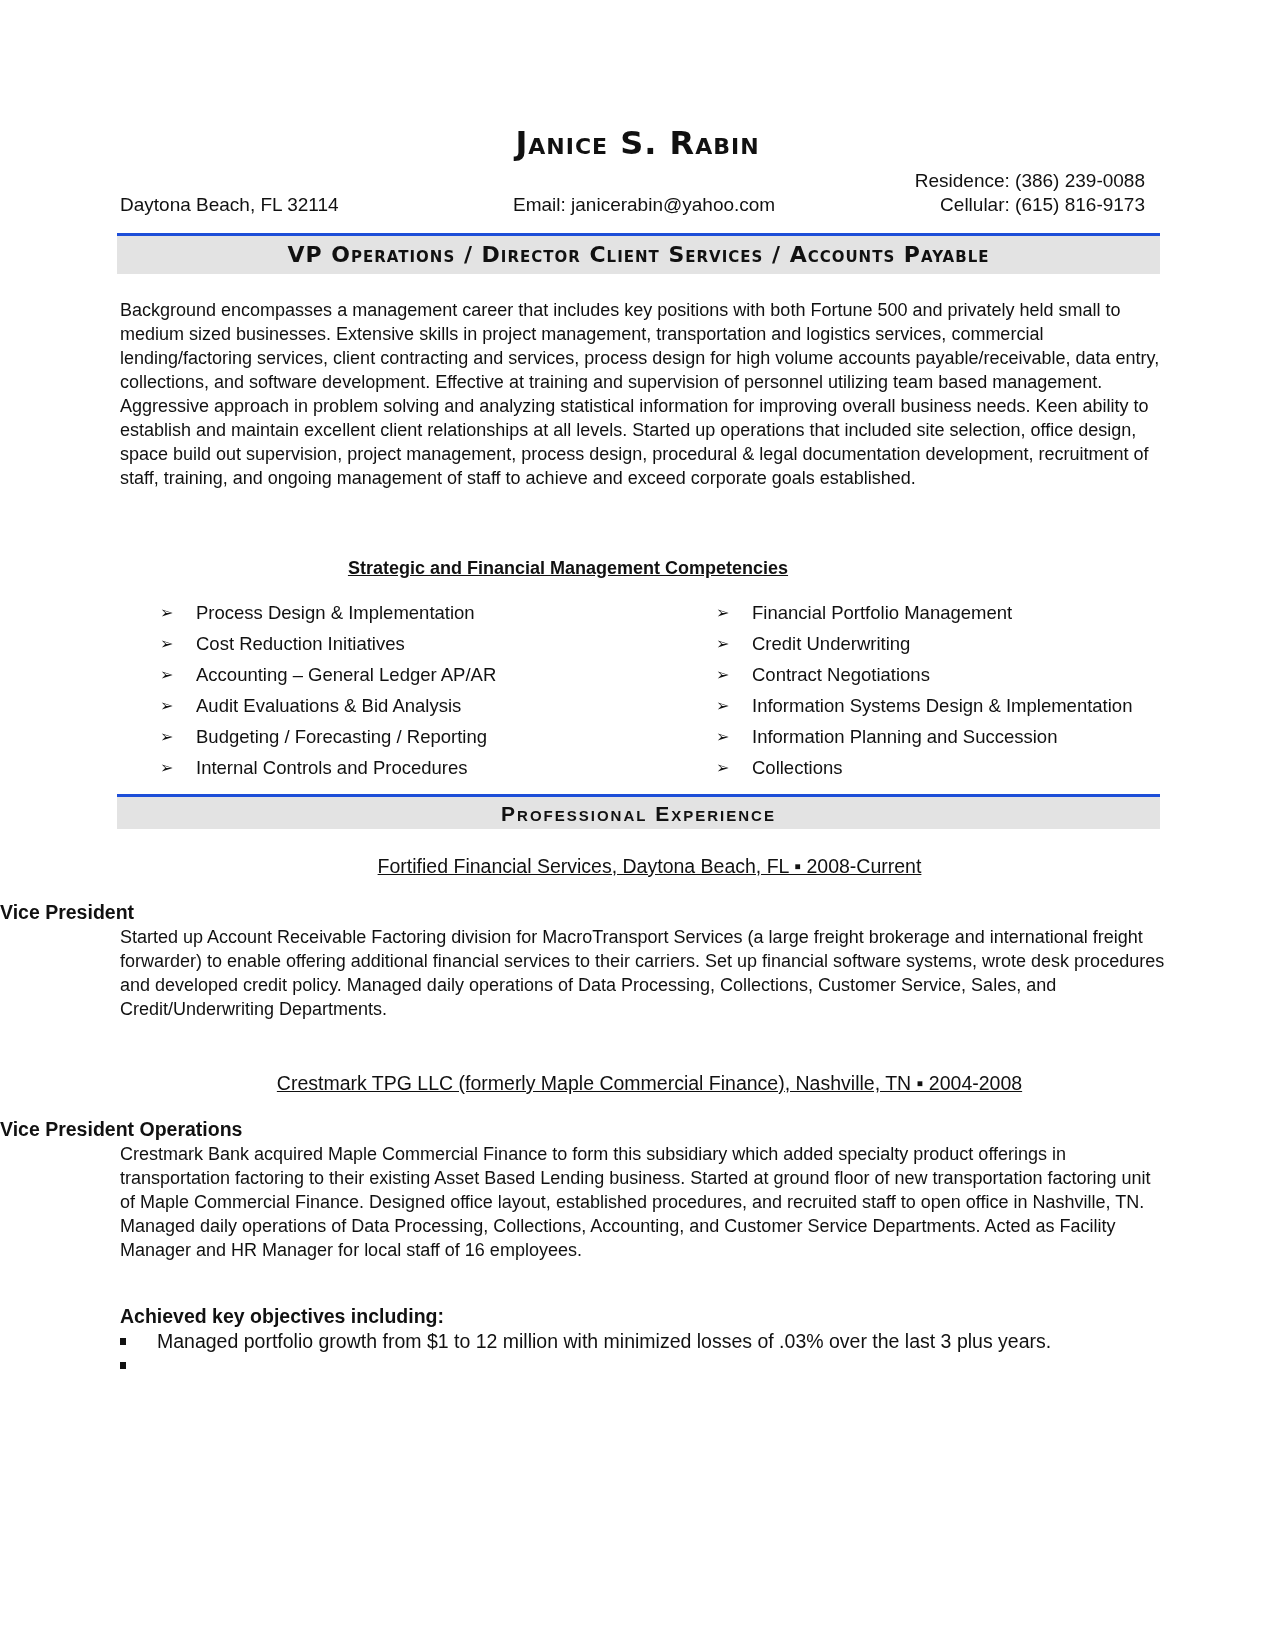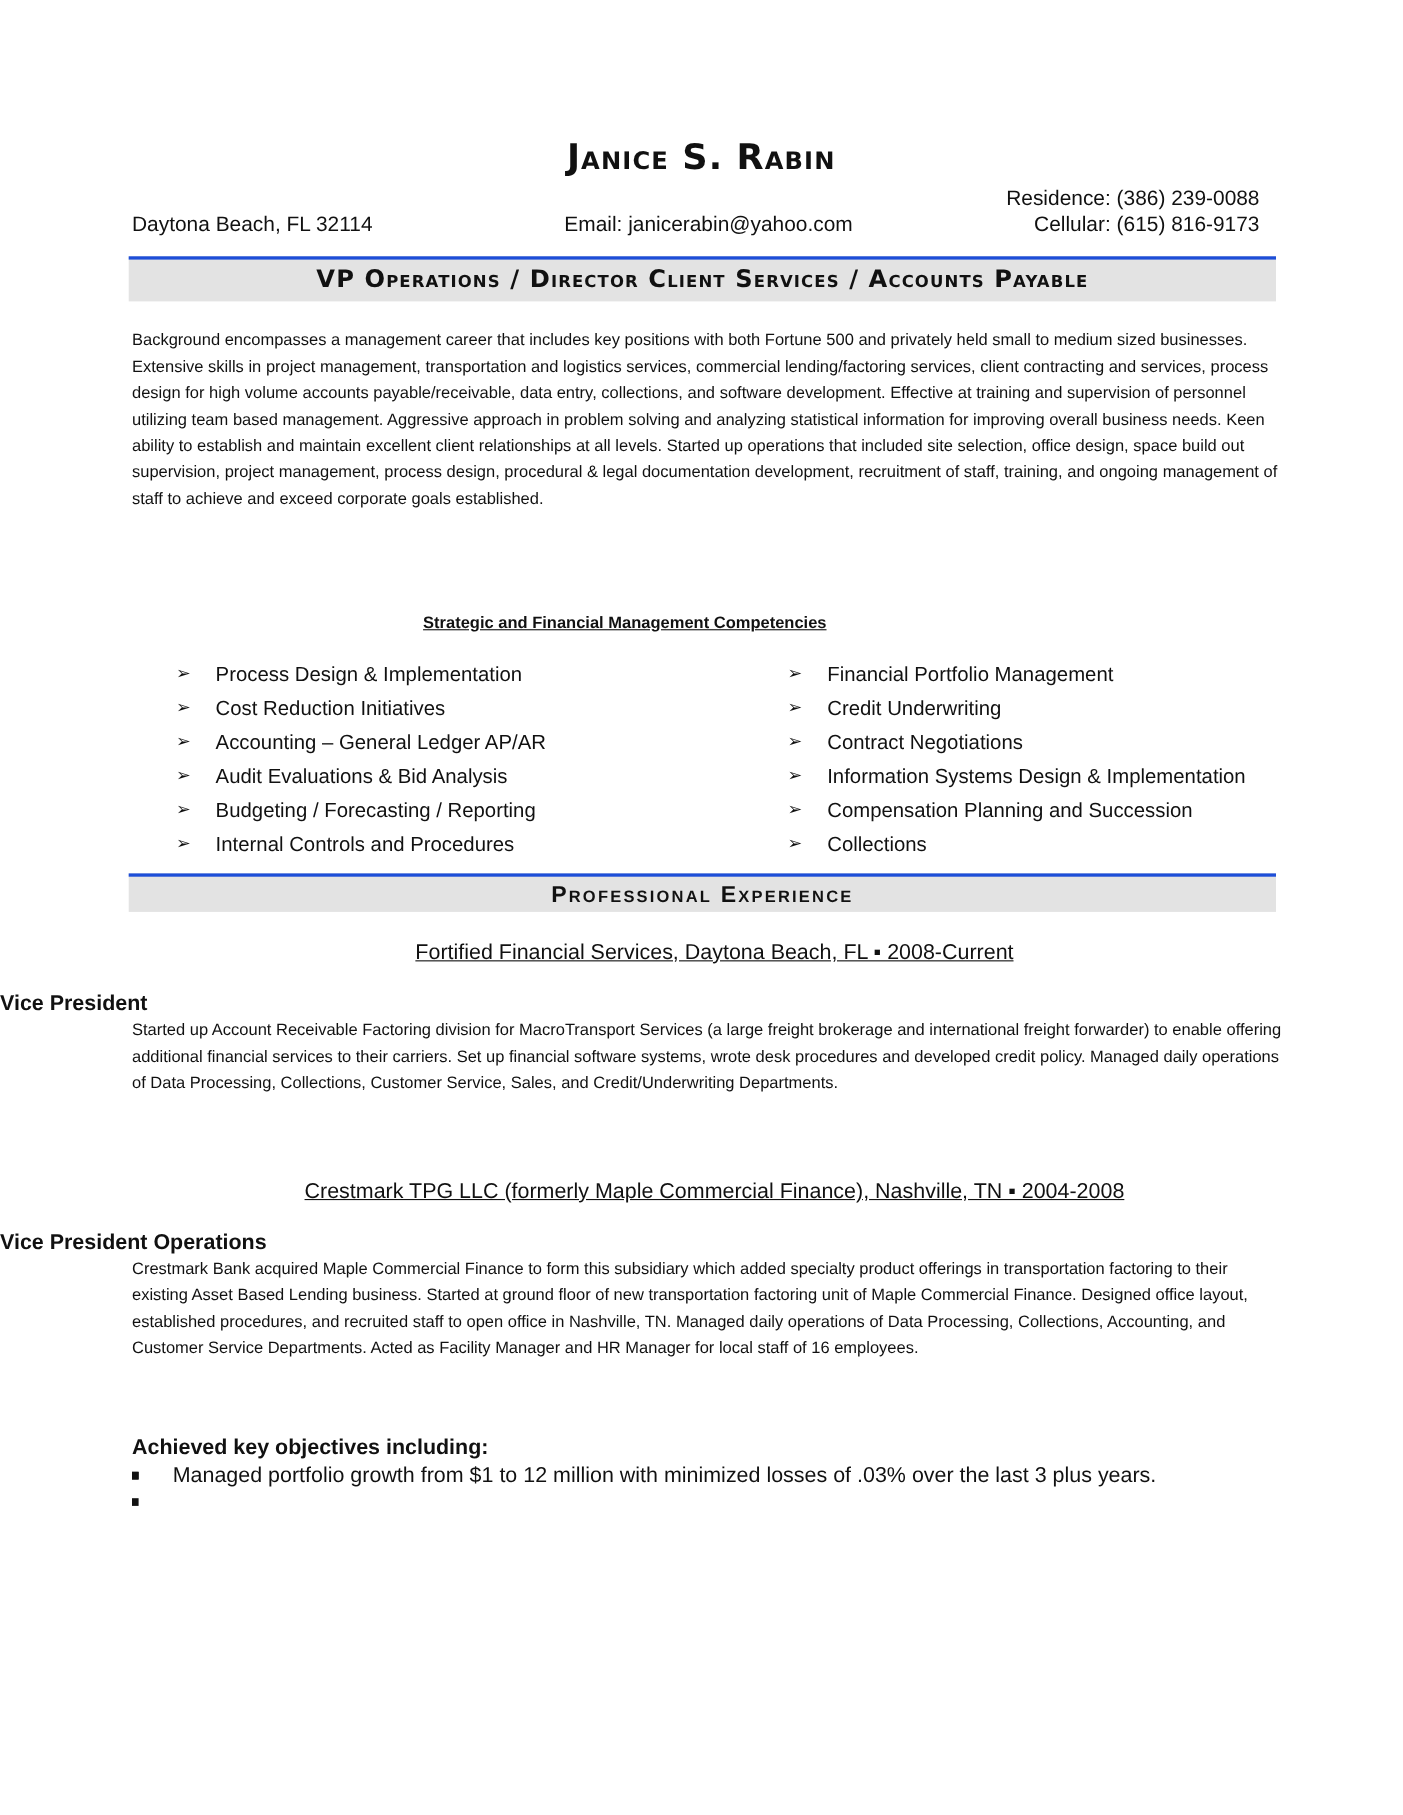--- a/index.html
+++ b/index.html
@@ -16,25 +16,25 @@
   .c-email { left: 513px; top: 193px; }
   .c-phones { right: 130px; top: 169px; text-align: right; }
 
   .bar { position: absolute; left: 117px; width: 1043px; background: #e3e3e3;
          border-top: 3px solid #1d4ed8; text-align: center; }
   .bar-title { top: 233px; height: 38px; line-height: 38px; font-family: "DejaVu Sans", sans-serif;
                font-weight: bold; font-size: 22px; font-variant: small-caps; letter-spacing: 1px; }
   .bar-exp { top: 794px; height: 32px; line-height: 33px; font-weight: bold; font-size: 21px;
              font-variant: small-caps; letter-spacing: 2px; }
 
-  .para { position: absolute; left: 120px; width: 1050px; font-size: 15px; line-height: 24px; }
+  .para { position: absolute; left: 120px; width: 1050px; font-size: 18px; line-height: 24px; }
   .summary { top: 298px; }
 
   .comp-title { position: absolute; top: 558px; left: 0; width: 1136px; text-align: center;
-                font-size: 15px; font-weight: bold; text-decoration: underline; }
+                font-size: 18px; font-weight: bold; text-decoration: underline; }
 
   .comp-col { position: absolute; top: 597px; list-style: none; margin: 0; padding: 0; font-size: 18.5px; }
   .comp-col li { height: 31px; line-height: 31px; position: relative; padding-left: 36px; }
   .comp-col li .arrow { position: absolute; left: 0; top: 0; font-size: 16px; }
   .comp-left { left: 160px; }
   .comp-right { left: 716px; }
 
   .company { position: absolute; left: 12px; width: 1275px; text-align: center; font-size: 19.5px;
              text-decoration: underline; }
   .co1 { top: 855px; }
@@ -79,21 +79,21 @@
     <li><span class="arrow">➢</span><span>Audit Evaluations &amp; Bid Analysis</span></li>
     <li><span class="arrow">➢</span><span>Budgeting / Forecasting / Reporting</span></li>
     <li><span class="arrow">➢</span><span>Internal Controls and Procedures</span></li>
   </ul>
 
   <ul class="comp-col comp-right">
     <li><span class="arrow">➢</span><span>Financial Portfolio Management</span></li>
     <li><span class="arrow">➢</span><span>Credit Underwriting</span></li>
     <li><span class="arrow">➢</span><span>Contract Negotiations</span></li>
     <li><span class="arrow">➢</span><span>Information Systems Design &amp; Implementation</span></li>
-    <li><span class="arrow">➢</span><span>Compensation Planning and Succession</span></li>
+    <li><span class="arrow">➢</span><span>Information Planning and Succession</span></li>
     <li><span class="arrow">➢</span><span>Collections</span></li>
   </ul>
 
   <div class="bar bar-exp">Professional Experience</div>
 
   <div class="company co1">Fortified Financial Services, Daytona Beach, FL ▪ 2008-Current</div>
   <div class="role role1">Vice President</div>
   <div class="para desc1">Started up Account Receivable Factoring division for MacroTransport Services (a large freight brokerage and international freight forwarder) to enable offering additional financial services to their carriers.  Set up financial software systems, wrote desk procedures and developed credit policy.  Managed daily operations of Data Processing, Collections, Customer Service, Sales, and Credit/Underwriting Departments.</div>
 
   <div class="company co2">Crestmark TPG LLC (formerly Maple Commercial Finance), Nashville, TN ▪ 2004-2008</div>

